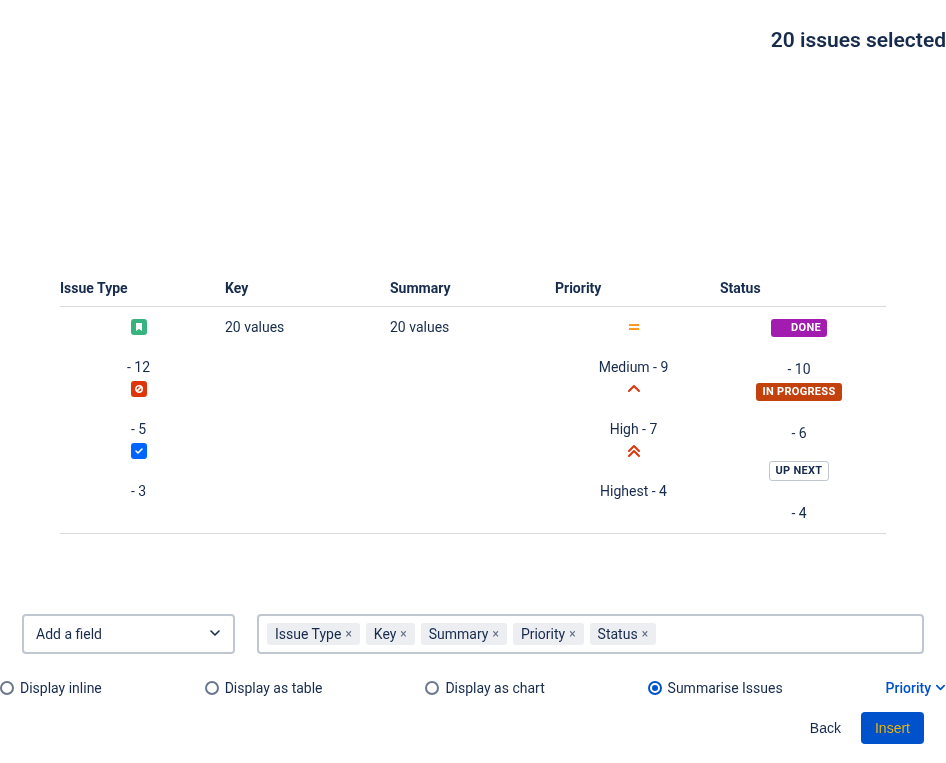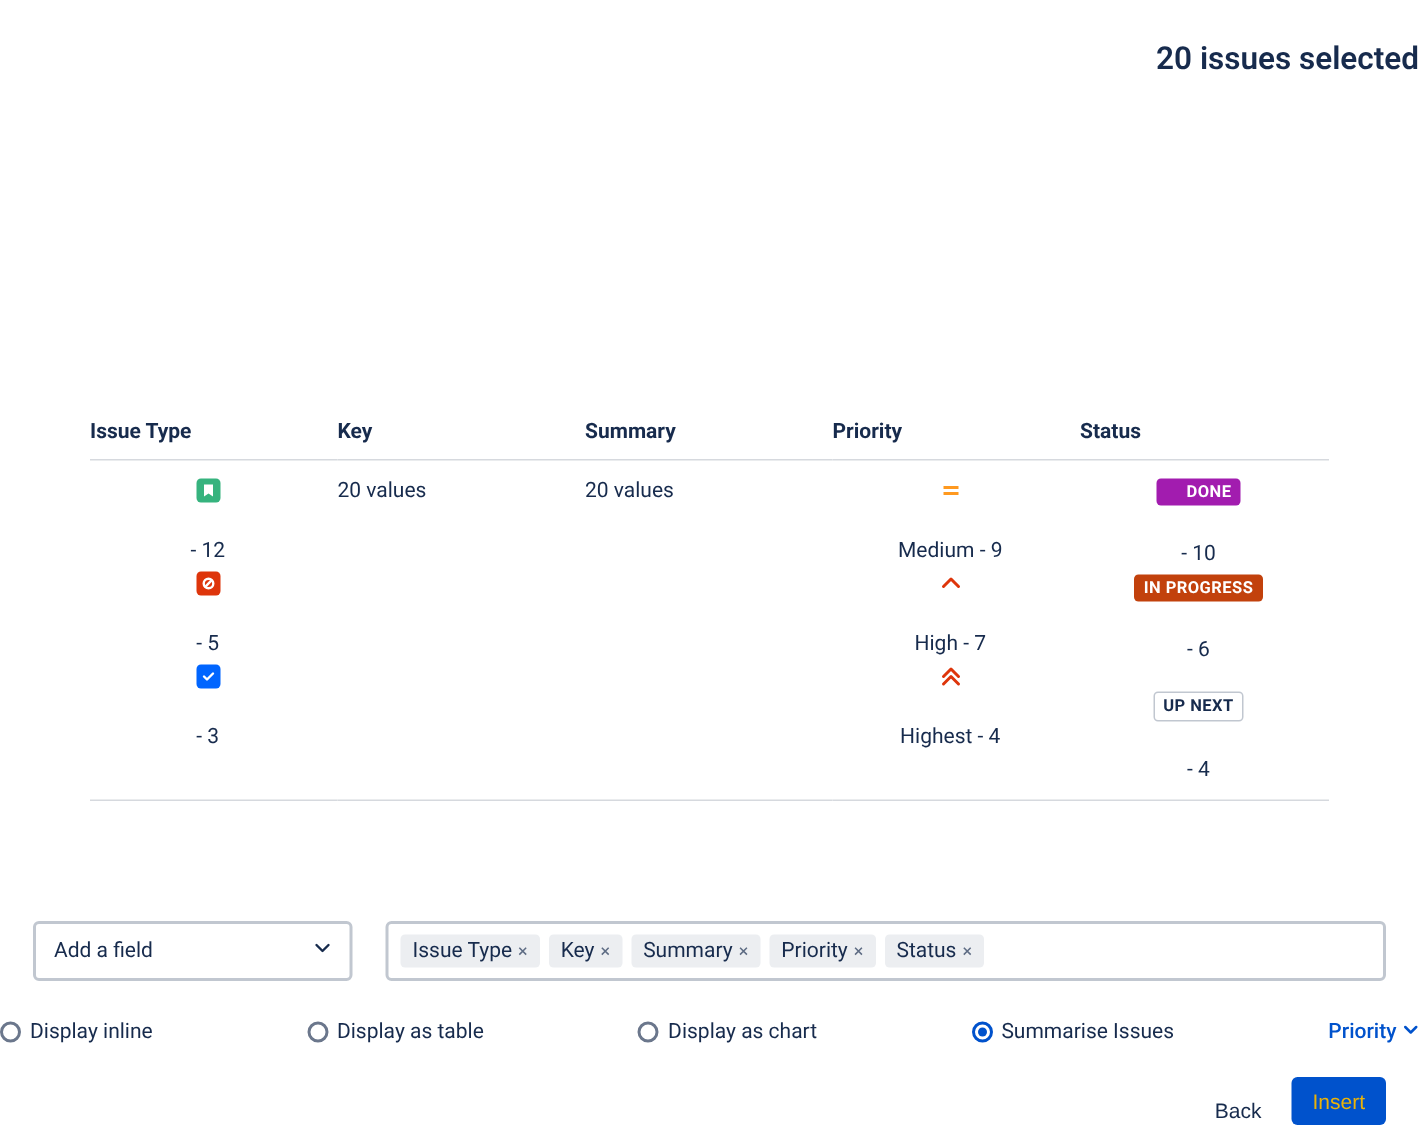--- a/index.html
+++ b/index.html
@@ -143,21 +143,21 @@
 
   .footer {
     position:absolute;
     right:22px;
     top:712px;
     display:flex;
     align-items:center;
     gap:16px;
   }
   .btn-back {
-    background:transparent; border:none; font-size:14px; color:#172b4d; cursor:pointer; padding:8px 4px;margin-top:12px;
+    background:transparent; border:none; font-size:14px; color:#172b4d; cursor:pointer; padding:8px 4px;
   }
   .btn-insert {
     background:#0052cc; color:#eab308; border:none; border-radius:4px;
     padding:8px 14px; font-size:14px; font-weight:500; cursor:pointer;
   }
 </style>
 </head>
 <body>
 
 <div class="title">20 issues selected</div>

